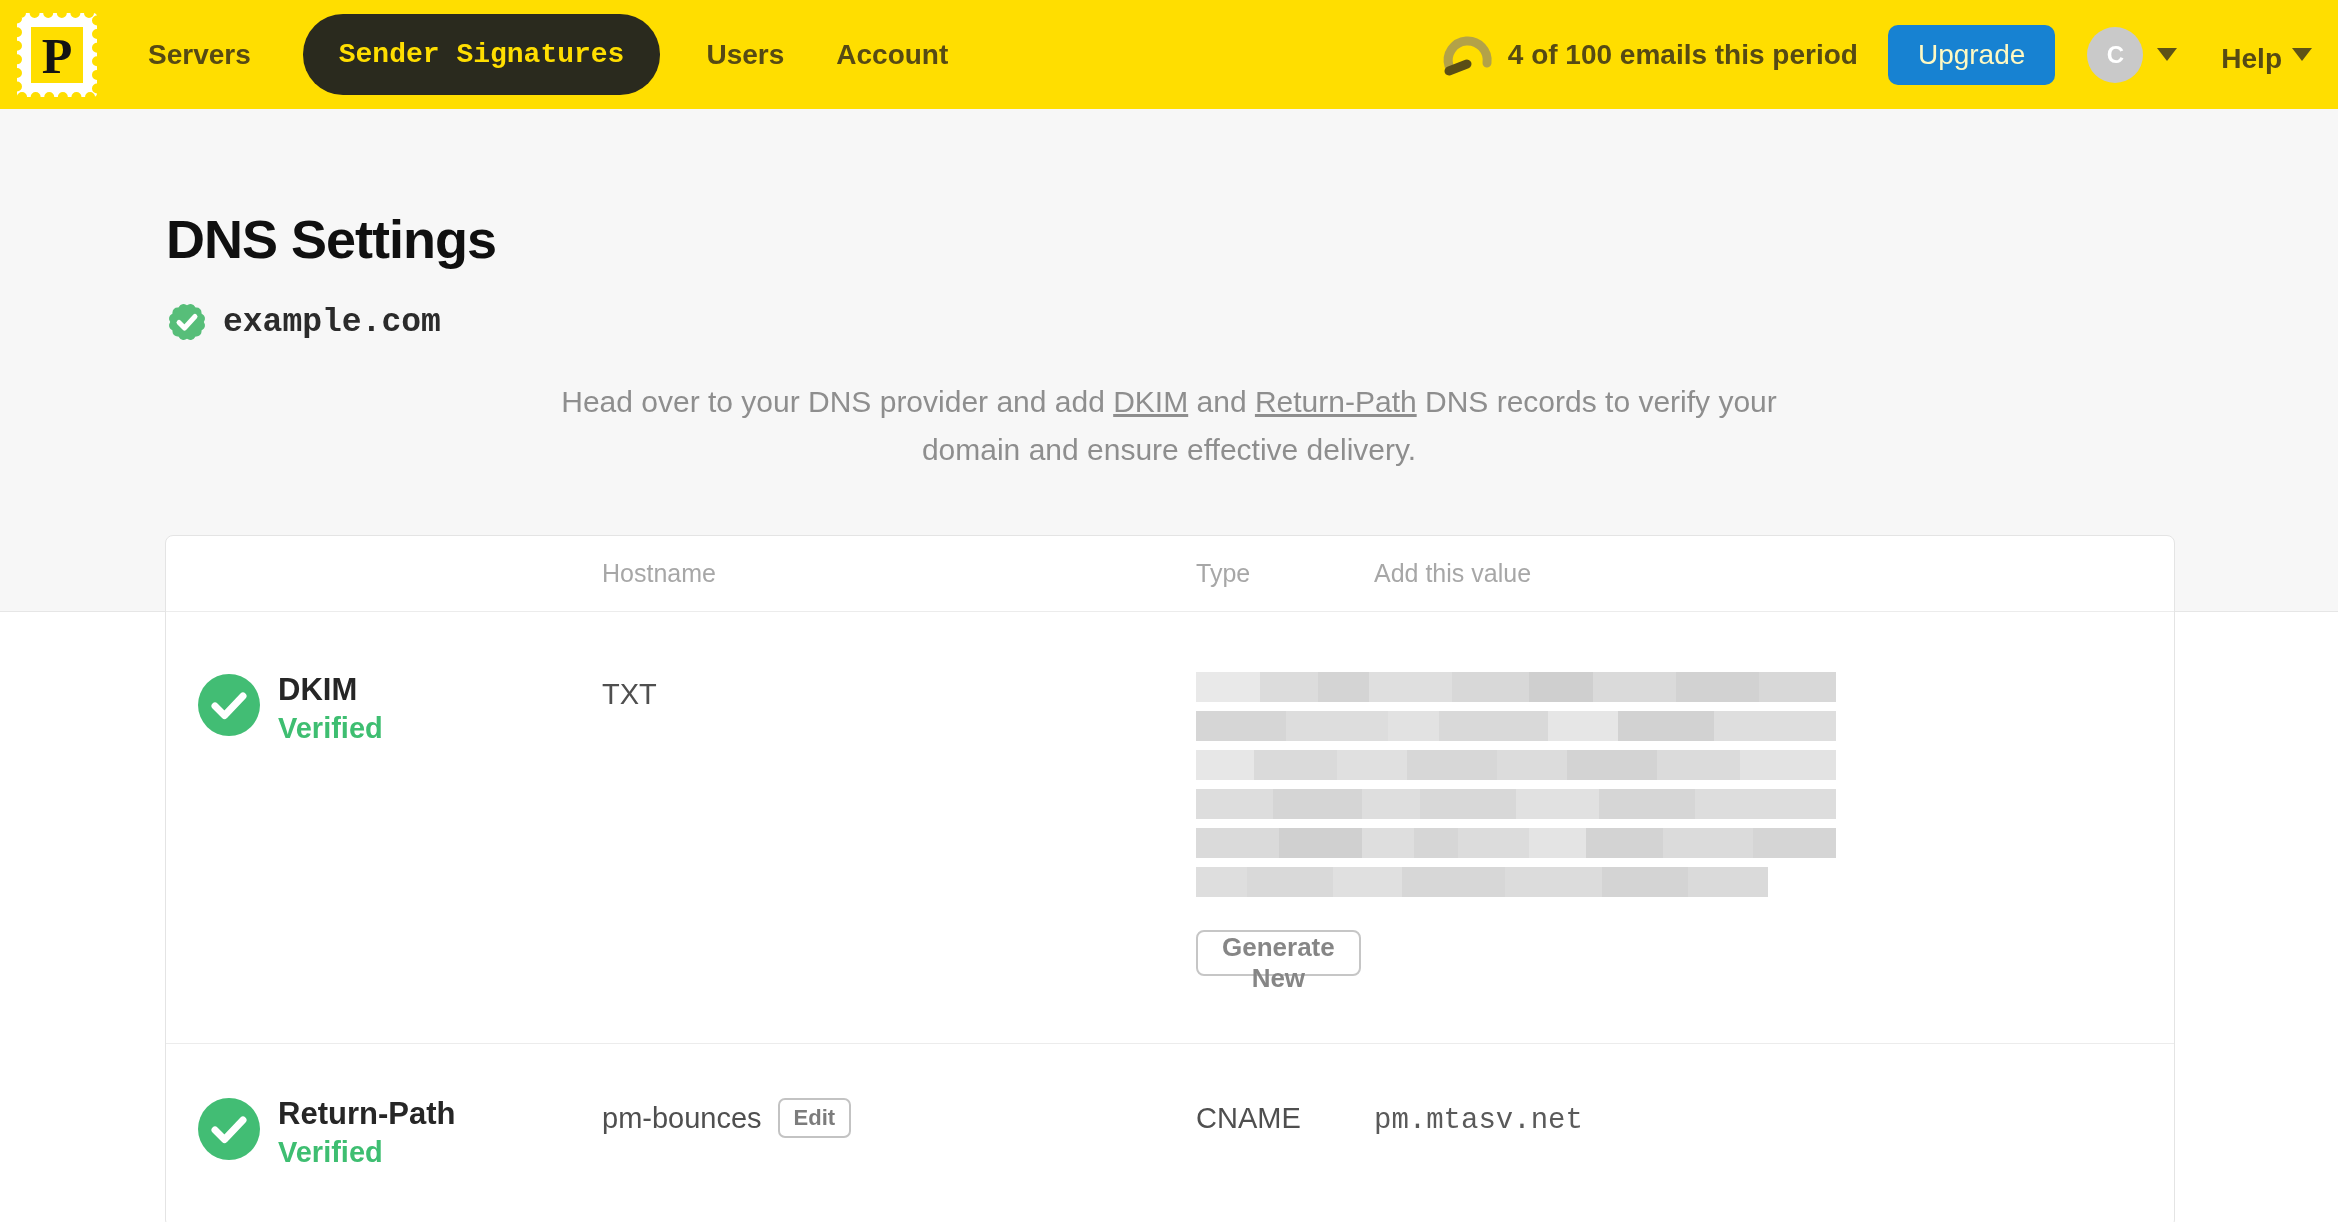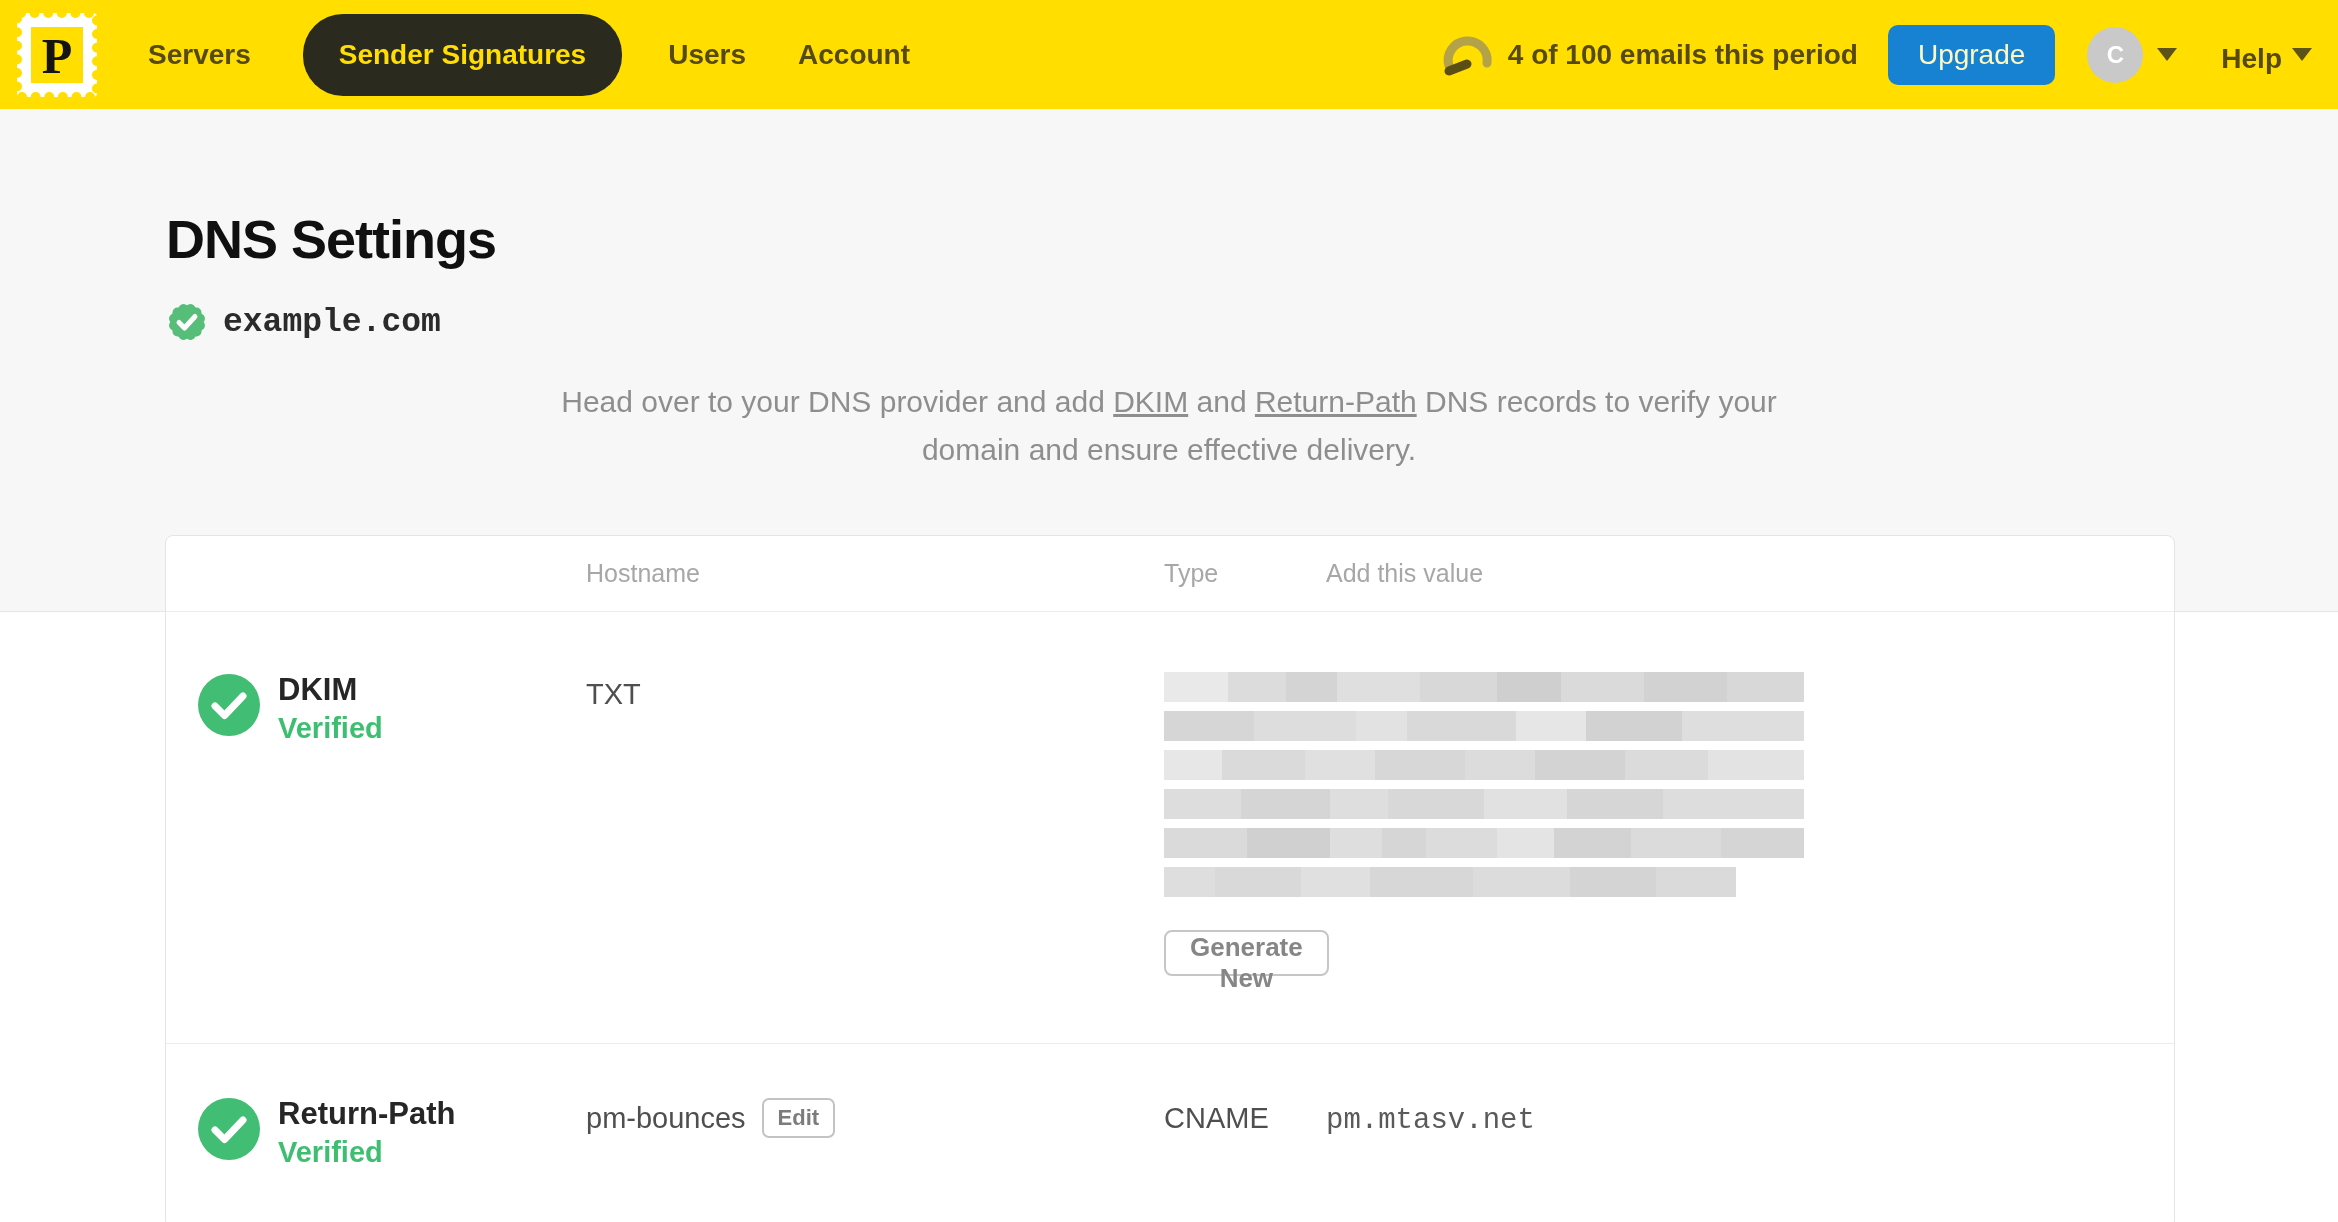--- a/index.html
+++ b/index.html
@@ -6,21 +6,21 @@
   html,body { background:#ffffff; }
   body { font-family:"Liberation Sans", sans-serif; }
   .screen { position:relative; width:2338px; height:1222px; background:#ffffff; overflow:hidden; }
 
   
   .navbar { position:absolute; top:0; left:0; width:100%; height:109px; background:#FFDE00;
             display:flex; align-items:center; padding:0 26px 0 14px; }
   .brand { display:flex; align-items:center; margin-right:48px; cursor:pointer; }
   .nav-items { display:flex; align-items:center; }
   .nav-item { font-size:28px; font-weight:bold; color:#564a14; margin-right:52px; cursor:pointer; white-space:nowrap; }
-  .nav-item.active { background:#2a2a1e; color:#FFDE00; padding:25px 36px; border-radius:40px; margin-right:46px; }
+  .nav-item.active { background:#2a2a1e; color:#FFDE00; padding:25px 36px; border-radius:40px; margin-right:46px;font-family:Liberation Mono, monospace; }
   .nav-right { margin-left:auto; display:flex; align-items:center; }
   .usage { display:flex; align-items:center; margin-right:30px; }
   .usage svg { margin-right:14px; }
   .usage-text { font-size:28px; font-weight:bold; color:#564a14; white-space:nowrap; }
   .upgrade-btn { background:#1782D2; color:#fef9c3; font-size:28px; font-weight:normal;
                  padding:14px 30px; border-radius:10px; border:none; cursor:pointer;
                  font-family:"Liberation Sans", sans-serif; }
   .avatar-group { display:flex; align-items:center; margin-left:32px; cursor:pointer; }
   .avatar { width:56px; height:56px; border-radius:50%; background:#c9c9c9; color:#ffffff;
             font-size:24px; font-weight:bold; display:flex; align-items:center; justify-content:center; }
@@ -41,21 +41,21 @@
   .domain-row svg { margin-right:14px; }
   .domain-name { font-size:33px; font-weight:bold; color:#2b2b2b; }
 
   .intro { position:absolute; top:368px; left:0; width:100%; text-align:center; }
   .intro p { max-width:1270px; margin:10px auto; font-size:30px; line-height:48px; color:#8e8e8e; }
   .intro a { color:#8e8e8e; text-decoration:underline; cursor:pointer; }
 
   
   .card { position:absolute; left:165px; top:535px; width:2010px; background:#ffffff;
           border:1px solid #E4E4E4; border-radius:8px; }
-  .grid-row { display:grid; grid-template-columns:420px 578px 162px 1fr; }
+  .grid-row { display:grid; grid-template-columns:420px 578px 162px 1fr;gap:16px; }
   .thead { height:76px; align-items:center; border-bottom:1px solid #ECECEC;
            color:#A7A7A7; font-size:25px; }
   .trow { border-bottom:1px solid #ECECEC; }
   .trow:last-child { border-bottom:none; }
   .row-dkim { padding:60px 0 52px; }
   .row-rp { padding:52px 0 58px; }
 
   .cell-status { padding-left:32px; display:flex; align-items:flex-start; }
   .check-circle { flex:0 0 auto; margin-top:2px; }
   .status-text { margin-left:18px; }

